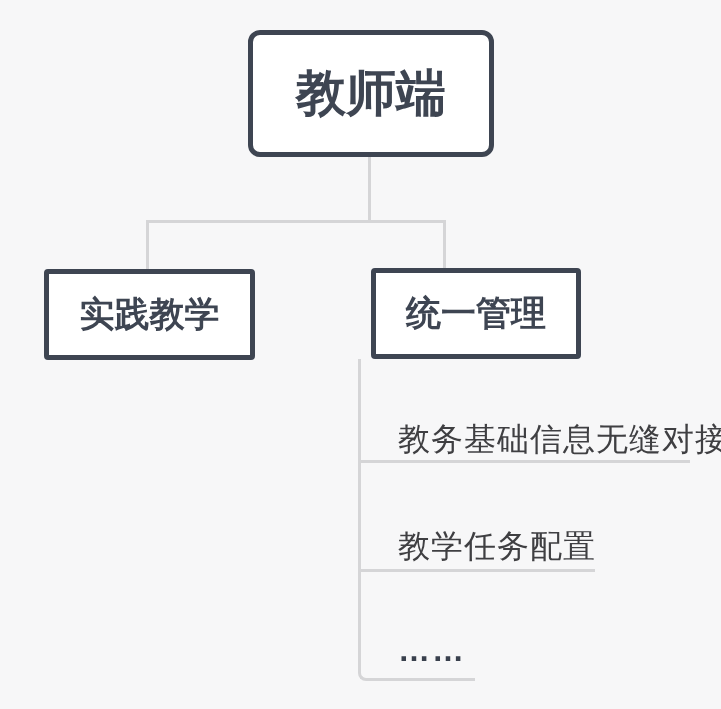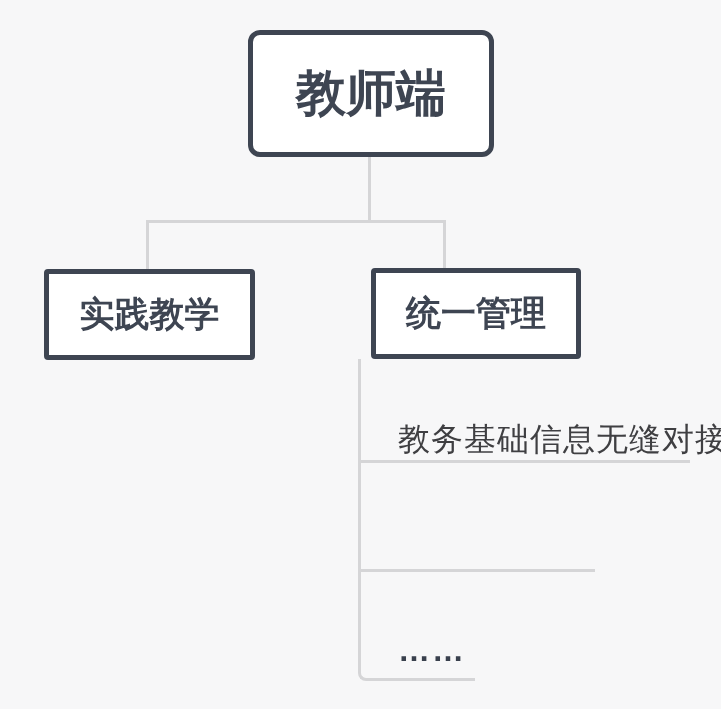--- a/index.html
+++ b/index.html
@@ -108,16 +108,17 @@
   <div class="node node-c1">
     <span>实践教学</span>
   </div>
 
   <div class="node node-c2">
     <span>统一管理</span>
   </div>
 
   <div class="sublabel sub-1">教务基础信息无缝对接</div>
 
+  <div class="sublabel sub-2">教学任务配置</div>
 
   <div class="sublabel sub-3">……</div>
 
 </div>
 
 </body></html>

